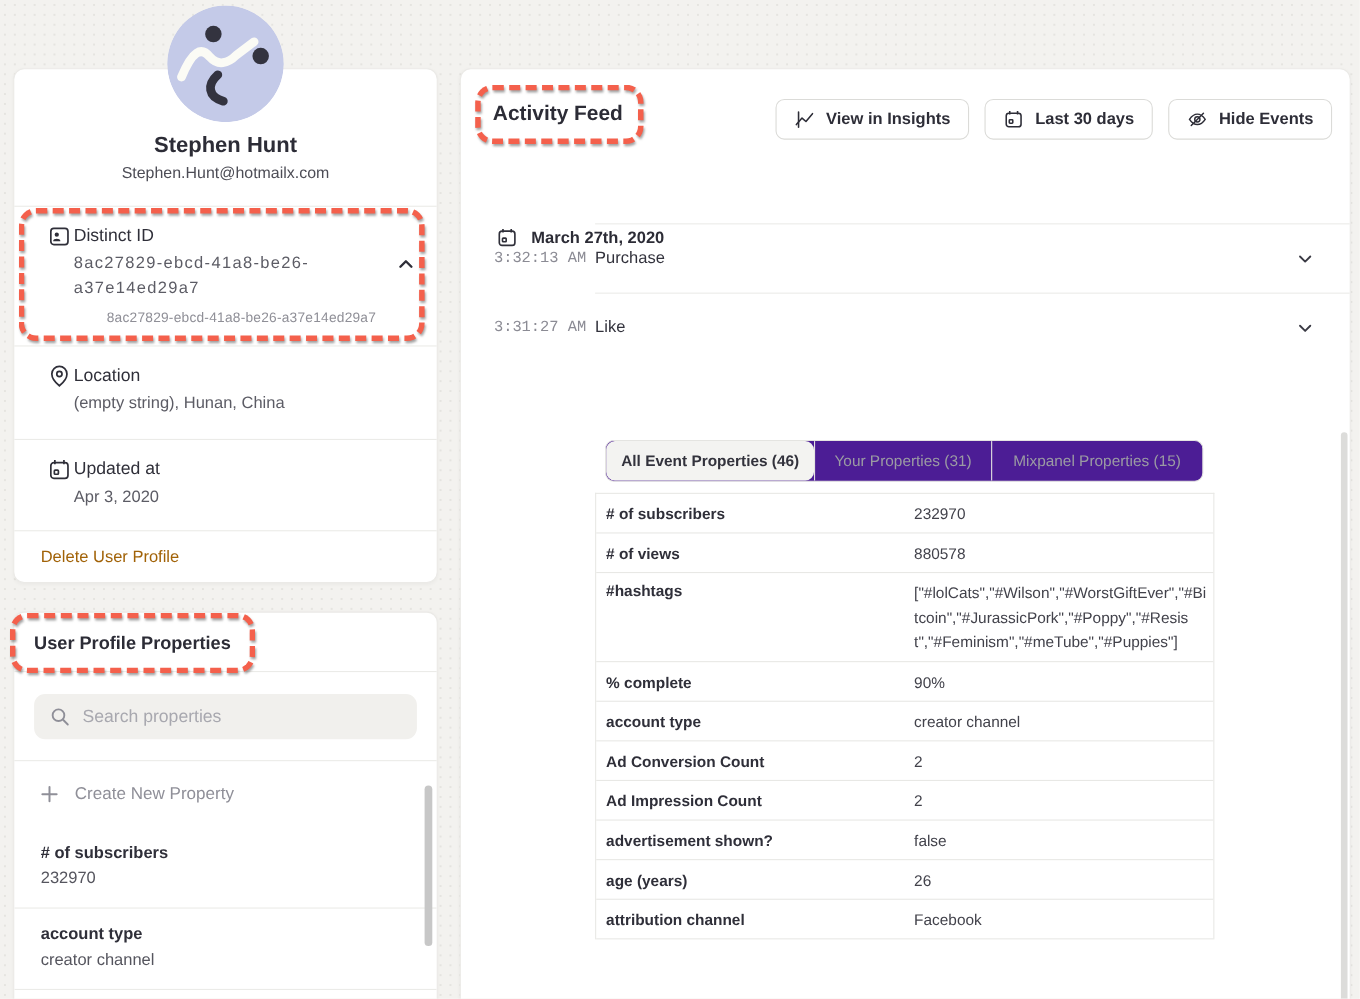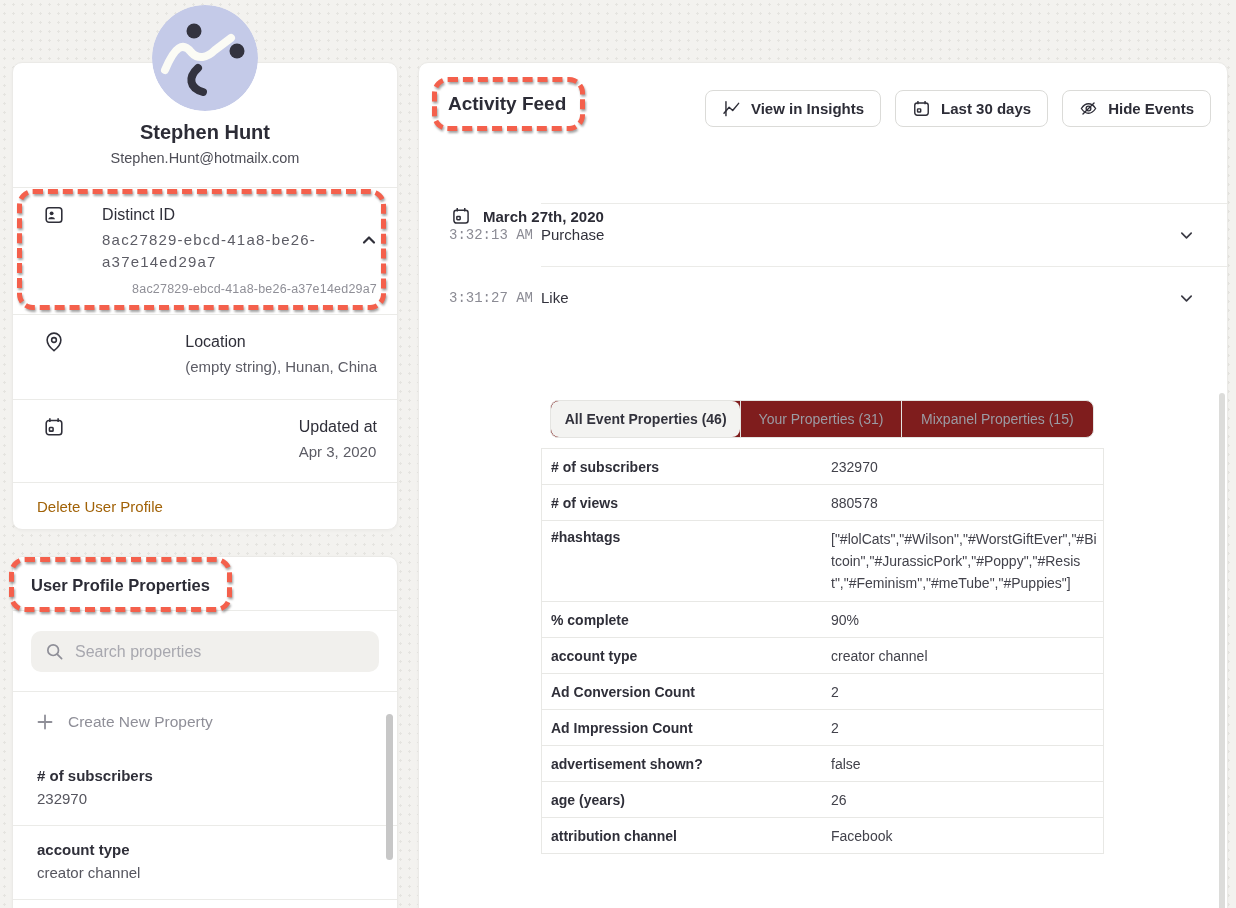--- a/index.html
+++ b/index.html
@@ -26,21 +26,21 @@
     position:absolute; left:50%; top:-58px; transform:translateX(-50%);
     width:106px; height:106px; border-radius:50%;
   }
   .profile-header { height:124px; text-align:center; padding-top:58px; }
   .profile-name { font-size:20px; font-weight:700; color:#2c2c36; }
   .profile-email { font-size:14.5px; color:#4d4d56; margin-top:6px; }
   .info-section { border-top:1px solid #ebebe8; position:relative; padding:16px 20px 0 30px; }
   #section-distinct { height:127px; }
   #section-location { height:85px; }
   #section-updated  { height:83px; }
-  .info-row { display:flex; gap:2px;justify-content:space-between; }
+  .info-row { display:flex; gap:2px; }
   .info-icon { width:22px; height:22px; flex:0 0 22px; color:#2f2f39; margin-top:0px; }
   .info-label { font-size:16px; color:#2f2f39; line-height:22px; }
   .info-value { font-size:15px; color:#5c5c65; line-height:22px; margin-top:3px; }
   .distinct-value { width:250px; letter-spacing:1.2px; }
   .distinct-small { margin:9px 0 0 30px; font-size:12.5px; color:#8f8f97; letter-spacing:.2px; }
   .collapse-btn { position:absolute; right:20px; top:44px; width:16px; height:16px; color:#2f2f39; cursor:pointer; }
   #section-delete { border-top:1px solid #ebebe8; height:49px; padding:15px 24px; }
   .delete-link { font-size:15px; color:#a16207; cursor:pointer; }
   
   #card-props { left:12px; top:556px; width:386px; height:372px; }
@@ -80,21 +80,21 @@
   .date-row svg { width:20px; height:20px; color:#2f2f39; }
   .date-text { font-size:15px; font-weight:700; color:#2c2c36; }
   .ev { position:absolute; left:0; right:0; height:63px; }
   .ev-line { position:absolute; left:122px; right:0; top:0; border-top:1px solid #ebebe8; }
   .ev-time { position:absolute; left:30px; top:24px; font-size:14px; color:#8b8b94;font-family:Liberation Mono, monospace; }
   .ev-name { position:absolute; left:122px; top:23px; font-size:15px; color:#32323c;text-align:right; }
   .ev-chevron { position:absolute; right:33px; top:25px; width:15px; height:15px; color:#3a3a44; cursor:pointer; }
   
   .tabs {
     position:absolute; left:131px; top:337px; width:544px; height:38px;
-    border:1px solid #e4e4e1; border-radius:8px; display:flex; overflow:hidden; background:#7f1d1d;
+    border:1px solid #e4e4e1; border-radius:8px; display:flex; overflow:hidden; background:#4c1d95;
   }
   .tab { display:flex; align-items:center; justify-content:center; font-size:14px; color:#9b9ba3; cursor:pointer; }
   .tab.t0 { width:190px; } .tab.t1 { width:161px; border-left:1px solid #e4e4e1; } .tab.t2 { width:193px; border-left:1px solid #e4e4e1; }
   .tab.active { background:#f3f3f1; border-radius:8px; color:#32323c; font-weight:700; }
   .ptable {
     position:absolute; left:122px; top:385px; width:563px;
     border-left:1px solid #e8e8e5; border-right:1px solid #e8e8e5; border-top:1px solid #e8e8e5;
   }
   .prow { display:flex; align-items:center; min-height:36px; border-bottom:1px solid #e8e8e5; }
   .prow.tall { align-items:flex-start; padding:7px 0; }

